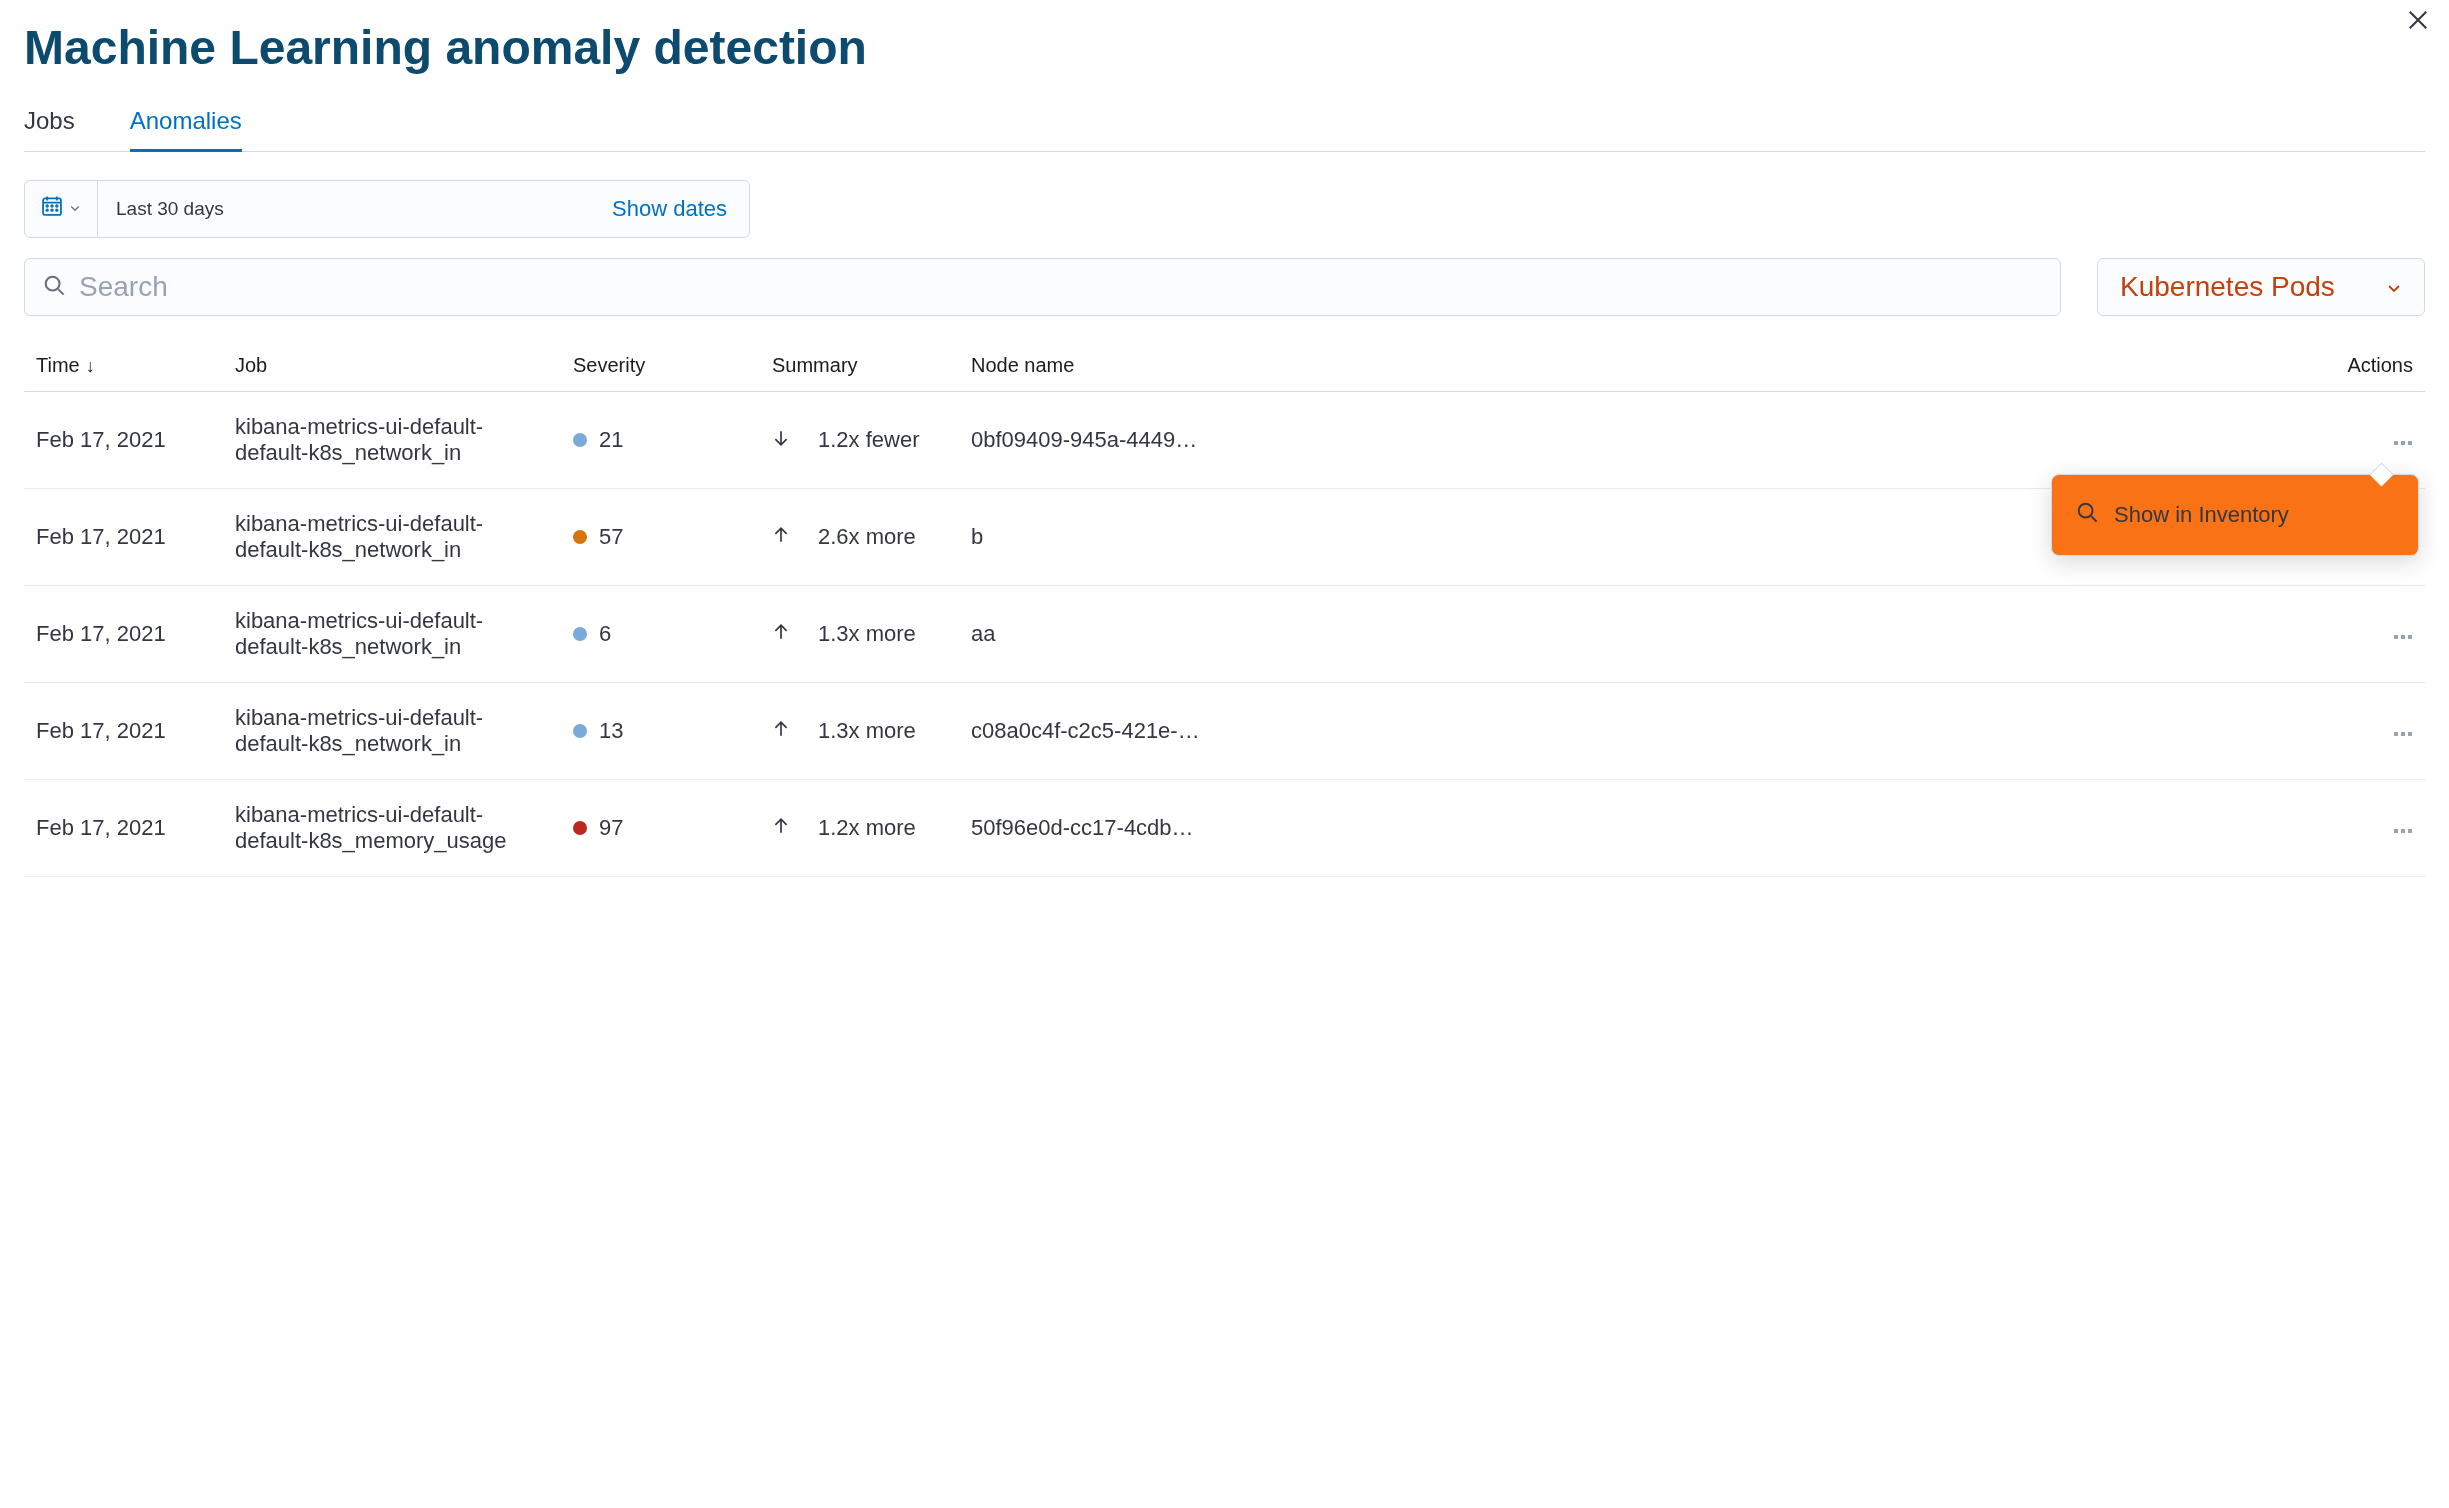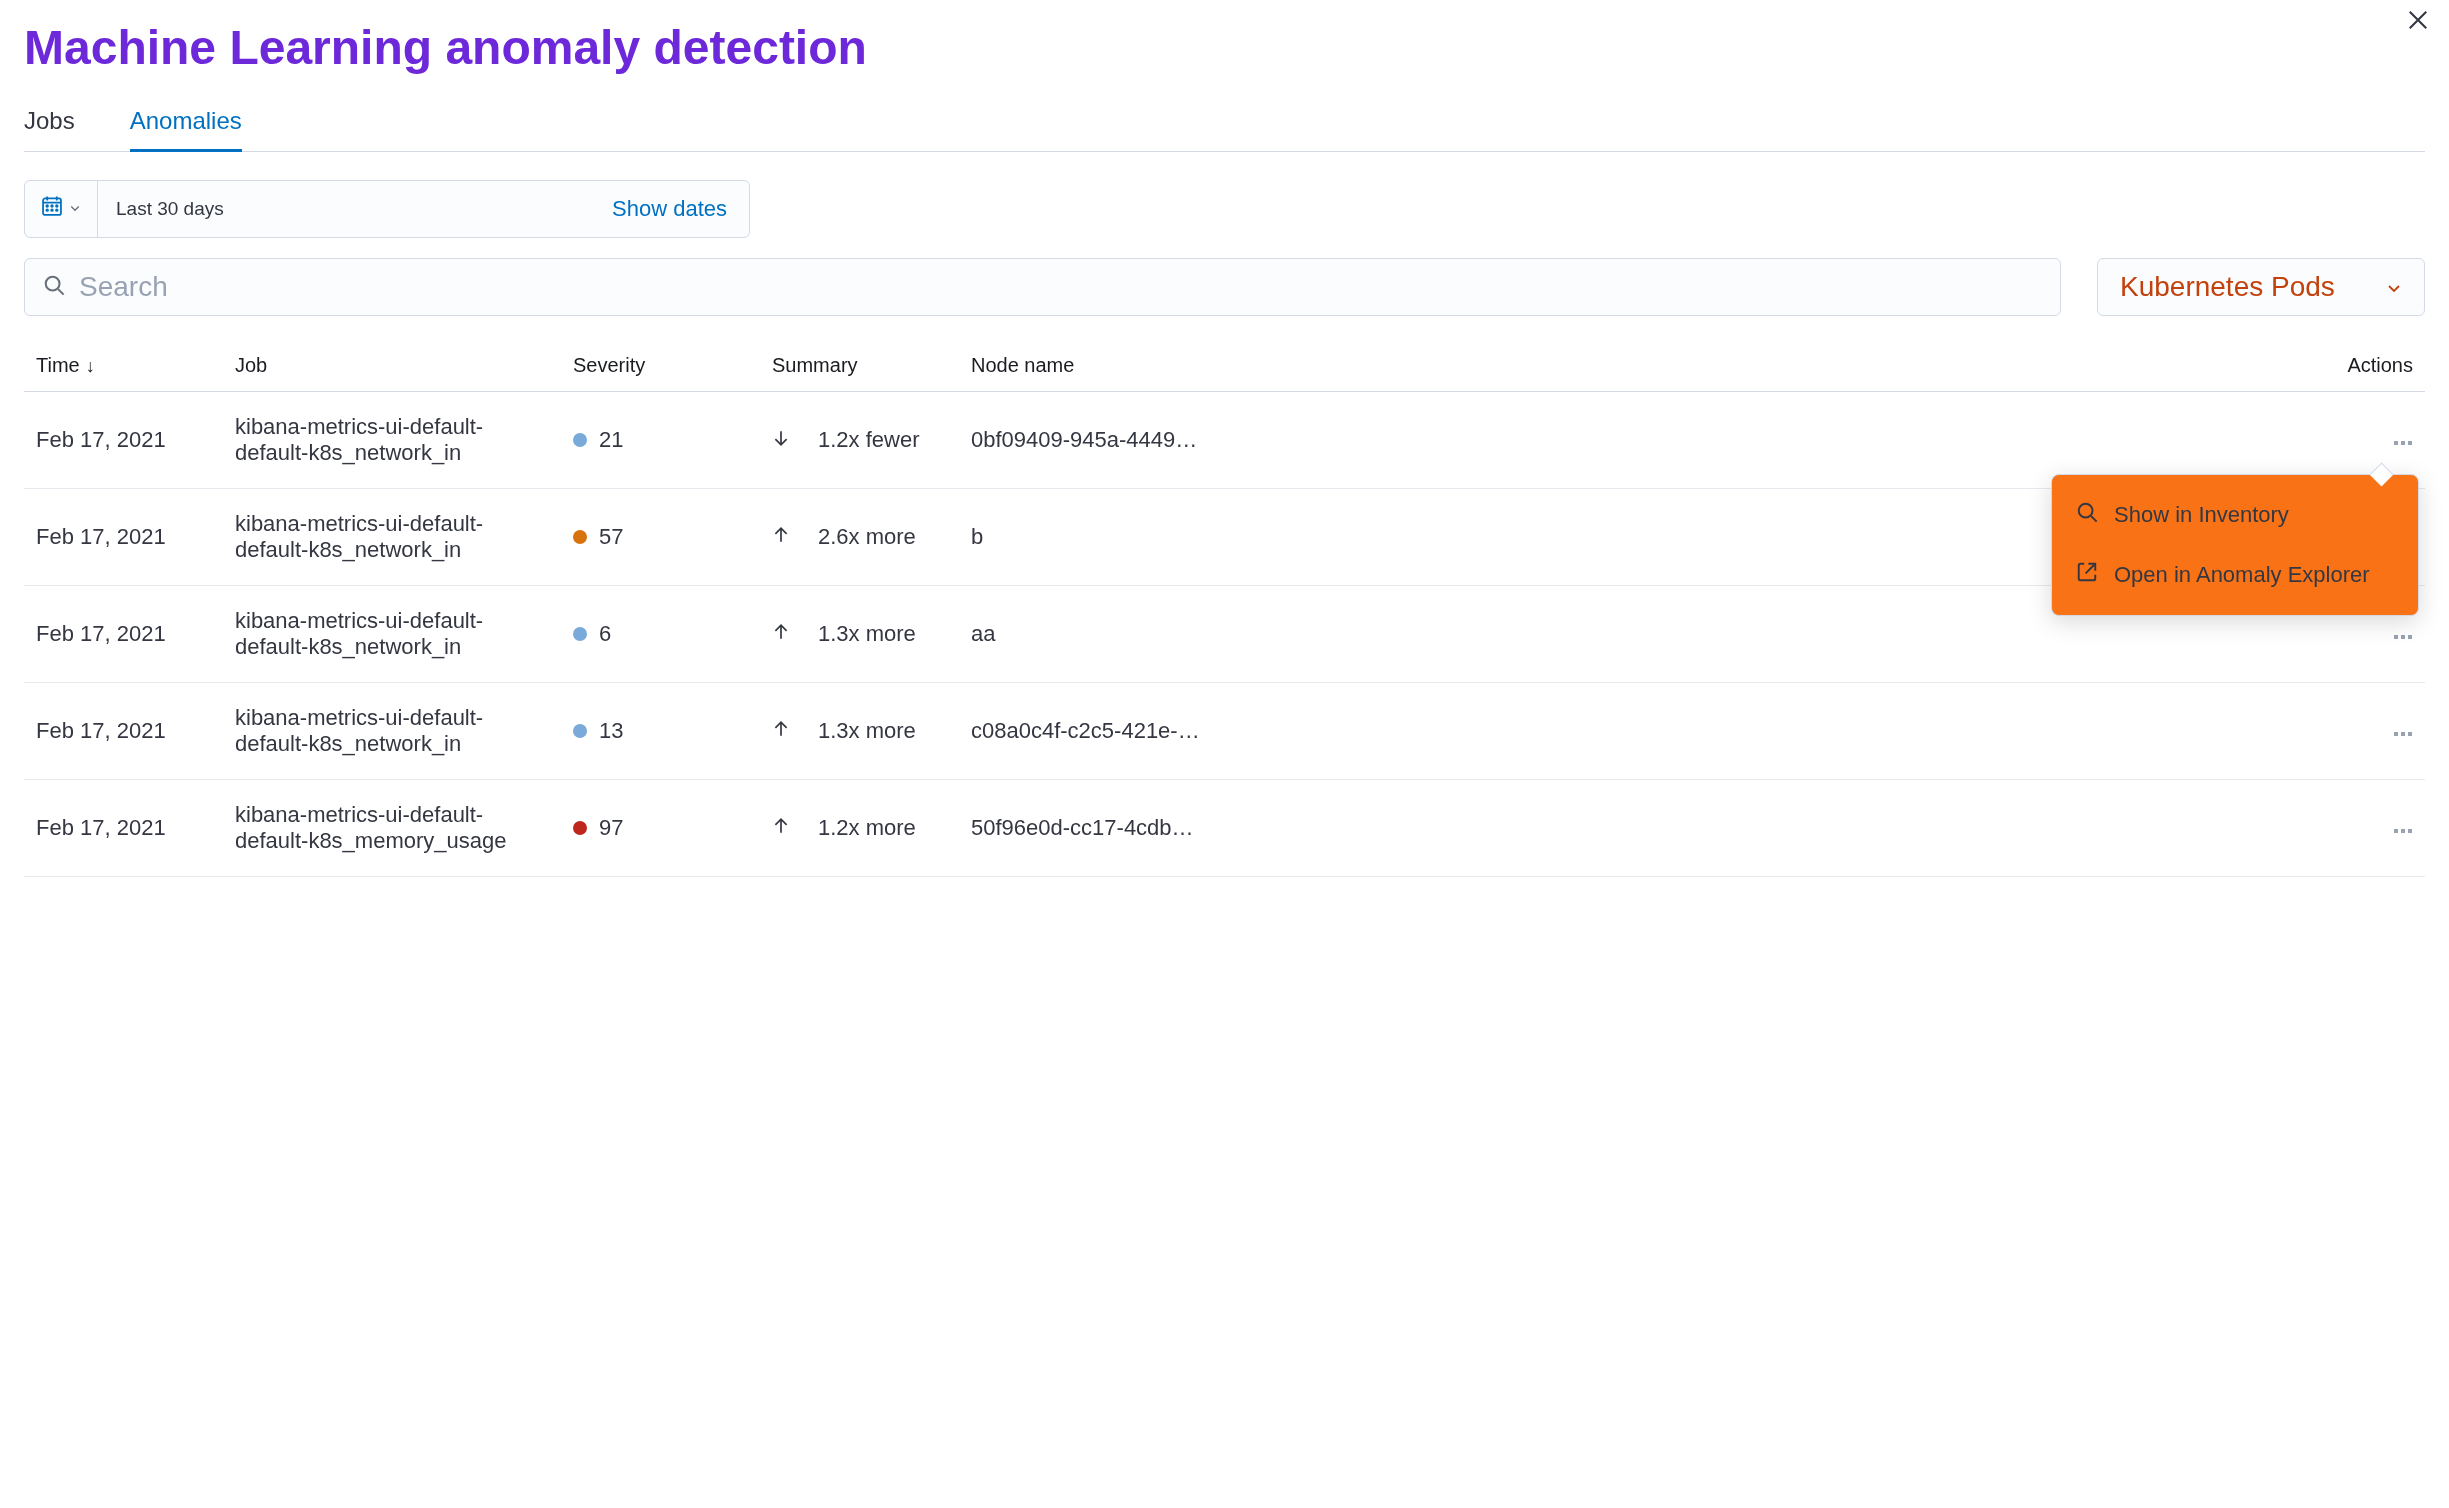--- a/index.html
+++ b/index.html
@@ -24,21 +24,21 @@
       right: 20px;
       font-size: 28px;
       color: #343741;
       cursor: pointer;
       line-height: 1;
     }
     .page-title {
       font-size: 48px;
       font-weight: 600;
       padding: 20px 0 24px 0;
-      color: #6d28d9;
+      color: #0c4a6e;
     }
     .tabs {
       display: flex;
       gap: 55px;
       border-bottom: 1px solid #d3dae6;
       margin-bottom: 28px;
     }
     .tab {
       font-size: 24px;
       padding: 8px 0 14px 0;
@@ -461,25 +461,15 @@
   <div class="popover">
     <div class="popover-item">
       <span class="popover-icon">
         <svg width="22" height="22" viewBox="0 0 16 16" fill="none" stroke="currentColor" stroke-width="1.4">
             <circle cx="7" cy="7" r="5"></circle>
             <path d="M11 11 L15 15"></path>
           </svg>
       </span>
       <span>Show in Inventory</span>
     </div>
-    <div class="popover-item">
-      <span class="popover-icon">
-        <svg width="22" height="22" viewBox="0 0 16 16" fill="none" stroke="currentColor" stroke-width="1.4">
-            <path d="M6 2 H3 a1 1 0 0 0 -1 1 V13 a1 1 0 0 0 1 1 H13 a1 1 0 0 0 1 -1 V10"></path>
-            <path d="M9 2 H14 V7"></path>
-            <path d="M14 2 L7 9"></path>
-          </svg>
-      </span>
-      <span>Open in Anomaly Explorer</span>
-    </div>
   </div>
 </div>
 
 
 </body></html>

